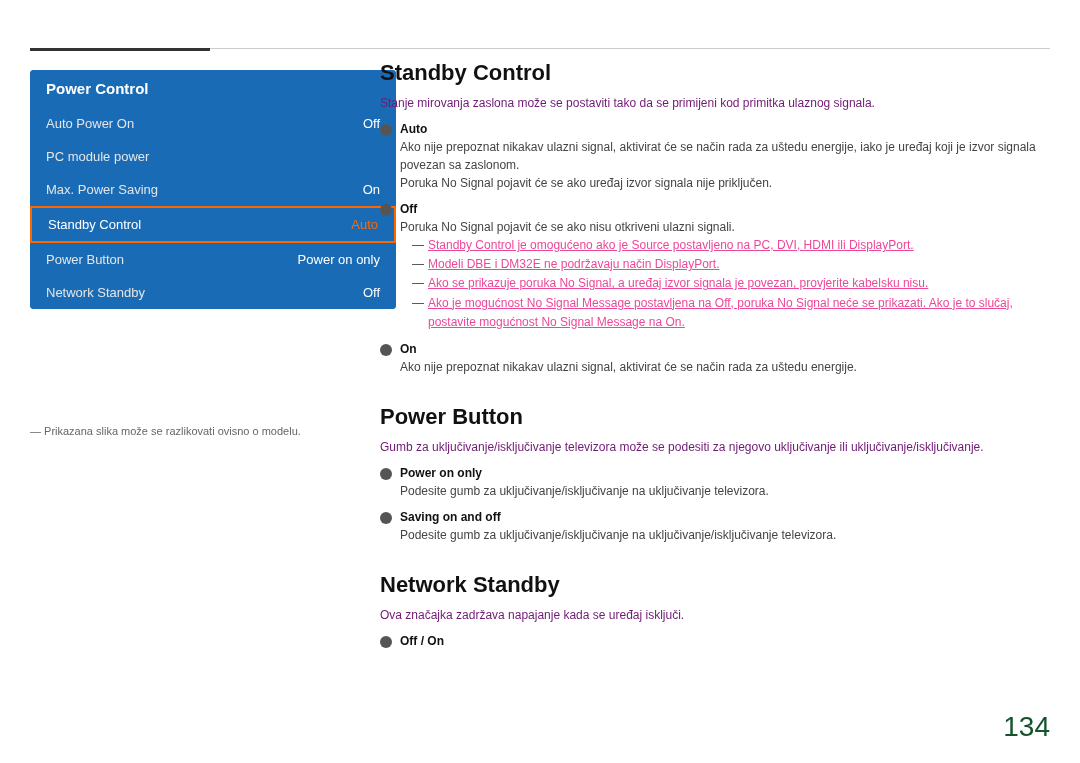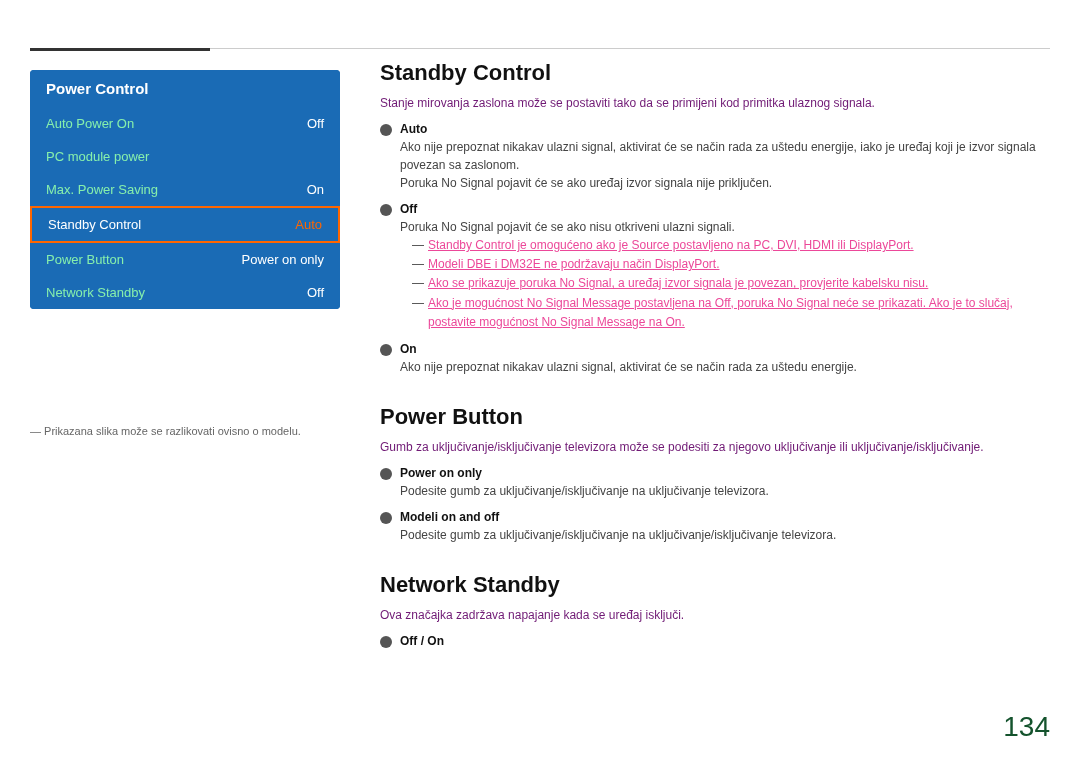--- a/index.html
+++ b/index.html
@@ -28,21 +28,21 @@
       width: 180px;
       height: 3px;
       background: #333;
     }
 
     
     .sidebar {
       position: absolute;
       top: 70px;
       left: 30px;
-      width: 310px;
+      width: 366px;
       background: #1a6bb5;
       border-radius: 4px;
       overflow: hidden;
     }
     .sidebar-title {
       background: #1a6bb5;
       color: #fff;
       font-size: 15px;
       font-weight: bold;
       padding: 10px 16px;
@@ -54,21 +54,21 @@
       padding: 9px 16px;
       font-size: 13px;
       color: #fff;
       background: #1a6bb5;
     }
     .sidebar-item.active {
       background: #1a6bb5;
       border: 2px solid #ff6600;
       color: #fff;
     }
-    .sidebar-item-label { color: #86efac; }
+    .sidebar-item-label { color: #e5e5e5; }
     .sidebar-item-value { color: #fff; font-size: 13px; }
     .sidebar-item.active .sidebar-item-label { color: #fff; }
     .sidebar-item.active .sidebar-item-value { color: #ff6600; }
 
     
     .sidebar-note {
       position: absolute;
       top: 385px;
       left: 30px;
       font-size: 11px;
@@ -217,21 +217,21 @@
         <div class="section-title">Power Button</div>
         <div class="section-desc">Gumb za uključivanje/isključivanje televizora može se podesiti za njegovo uključivanje ili uključivanje/isključivanje.</div>
         <div class="bullet-item">
       <div class="bullet-dot"></div>
       <div class="bullet-content">
         <span class="bullet-title">Power on only</span><br><span>Podesite gumb za uključivanje/isključivanje na uključivanje televizora.</span></div>
         </div>
         <div class="bullet-item">
       <div class="bullet-dot"></div>
       <div class="bullet-content">
-        <span class="bullet-title">Modeli on and off</span><br><span>Podesite gumb za uključivanje/isključivanje na uključivanje/isključivanje televizora.</span></div>
+        <span class="bullet-title">Saving on and off</span><br><span>Podesite gumb za uključivanje/isključivanje na uključivanje/isključivanje televizora.</span></div>
         </div>
       </div>
       <div class="section">
         <div class="section-title">Network Standby</div>
         <div class="section-desc">Ova značajka zadržava napajanje kada se uređaj isključi.</div>
         <div class="bullet-item">
       <div class="bullet-dot"></div>
       <div class="bullet-content">
         <span class="bullet-title">Off / On</span></div>
         </div>

